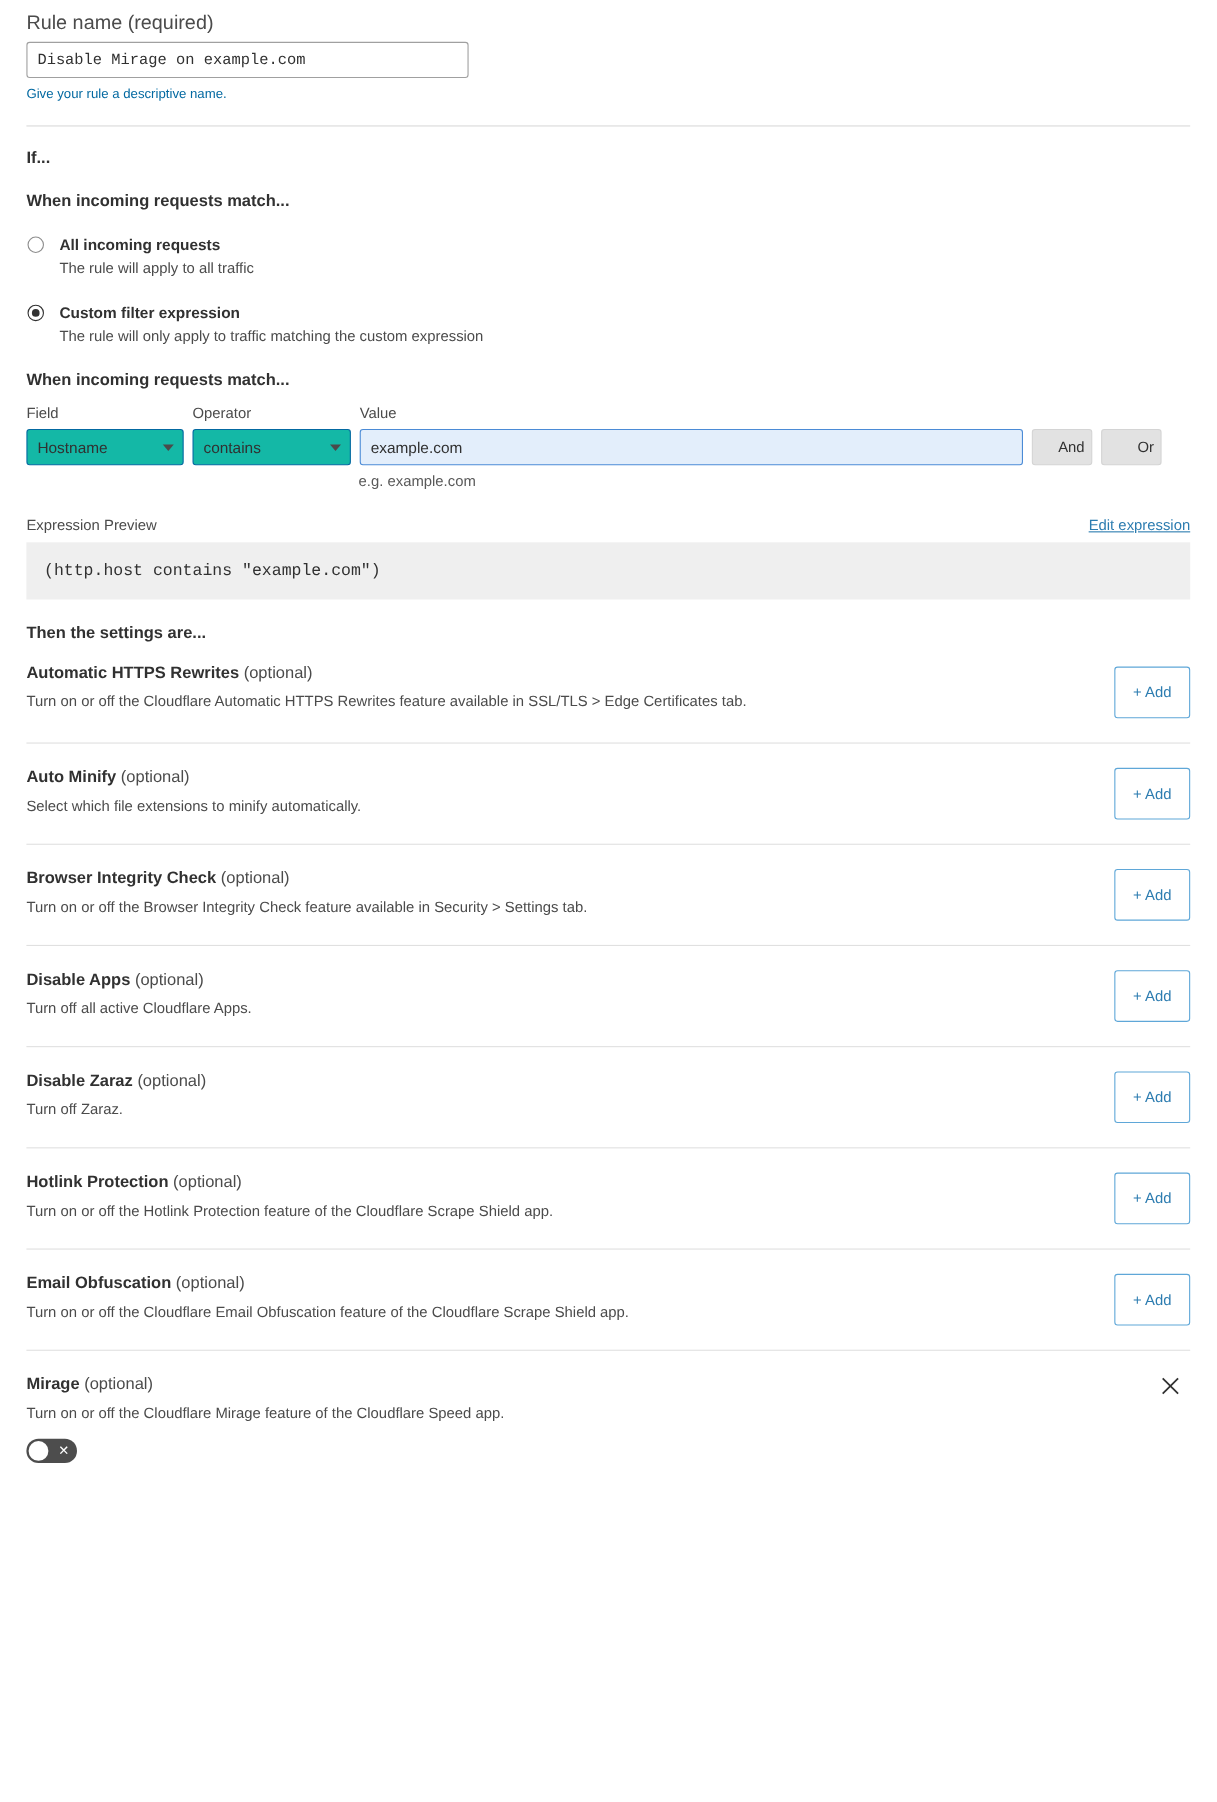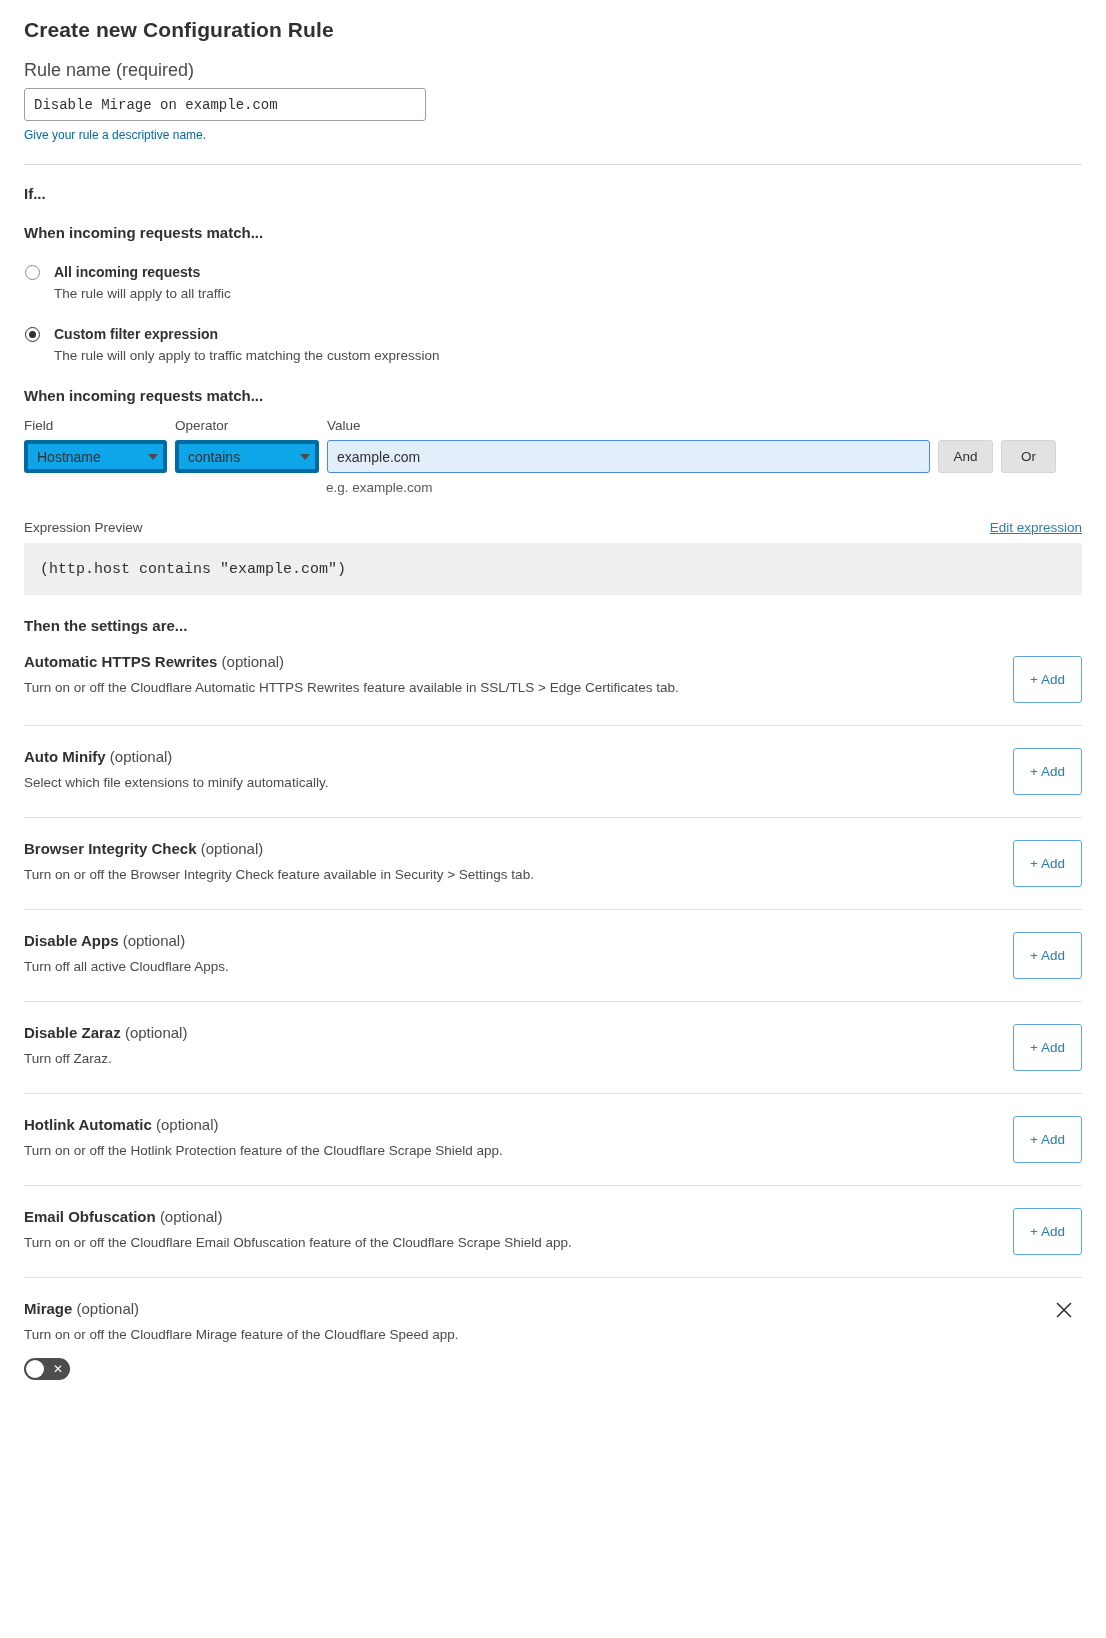--- a/index.html
+++ b/index.html
@@ -112,23 +112,23 @@
     margin-bottom: 7px;
   }
   .expr-row {
     display: flex;
     align-items: flex-start;
     gap: 8px;
   }
   .sel-wrap { position: relative; }
   .select {
     height: 33px;
-    border: 4px solid #0369a1;
+    border: 1px solid #0369a1;
     border-radius: 3px;
-    background: #0ea5e9;
+    background: #14b8a6;
     font-size: 14px;
     color: #313131;
     display: flex;
     align-items: center;
     padding: 0 26px 0 9px;
   }
   .caret {
     position: absolute;
     right: 9px;
     top: 14px;
@@ -154,20 +154,21 @@
   .btn-andor {
     width: 55px;
     height: 33px;
     background: #e2e2e2;
     border: 1px solid #d4d4d4;
     border-radius: 3px;
     font-size: 13.5px;
     color: #313131;
     font-family: "Liberation Sans", sans-serif;
     cursor: pointer;
+    text-align: right;
   }
   .value-hint {
     font-size: 13.5px;
     color: #595959;
     margin: 7px 0 0 302px;
   }
   .preview-head {
     display: flex;
     justify-content: space-between;
     align-items: center;
@@ -261,21 +262,20 @@
     color: #ffffff;
     font-size: 12px;
     line-height: 16px;
   }
 </style>
 </head>
 <body>
 
 <div class="page">
 
-  <div class="page-title">Create new Configuration Rule</div>
 
   <div>
     <div class="field-label">Rule name (required)</div>
     <input class="text-input" type="text" value="Disable Mirage on example.com" style="">
     <div class="help-text">Give your rule a descriptive name.</div>
   </div>
 
   <hr class="divider">
 
   <div class="section-if">If...</div>
@@ -368,21 +368,21 @@
     <div class="setting-title">
       <b>Disable Zaraz</b>
       <span class="opt">(optional)</span>
     </div>
     <div class="setting-desc">Turn off Zaraz.</div>
     <button class="add-btn">+ Add</button>
   </div>
 
   <div class="setting">
     <div class="setting-title">
-      <b>Hotlink Automatic</b>
+      <b>Hotlink Protection</b>
       <span class="opt">(optional)</span>
     </div>
     <div class="setting-desc">Turn on or off the Hotlink Protection feature of the Cloudflare Scrape Shield app.</div>
     <button class="add-btn">+ Add</button>
   </div>
 
   <div class="setting">
     <div class="setting-title">
       <b>Email Obfuscation</b>
       <span class="opt">(optional)</span>

